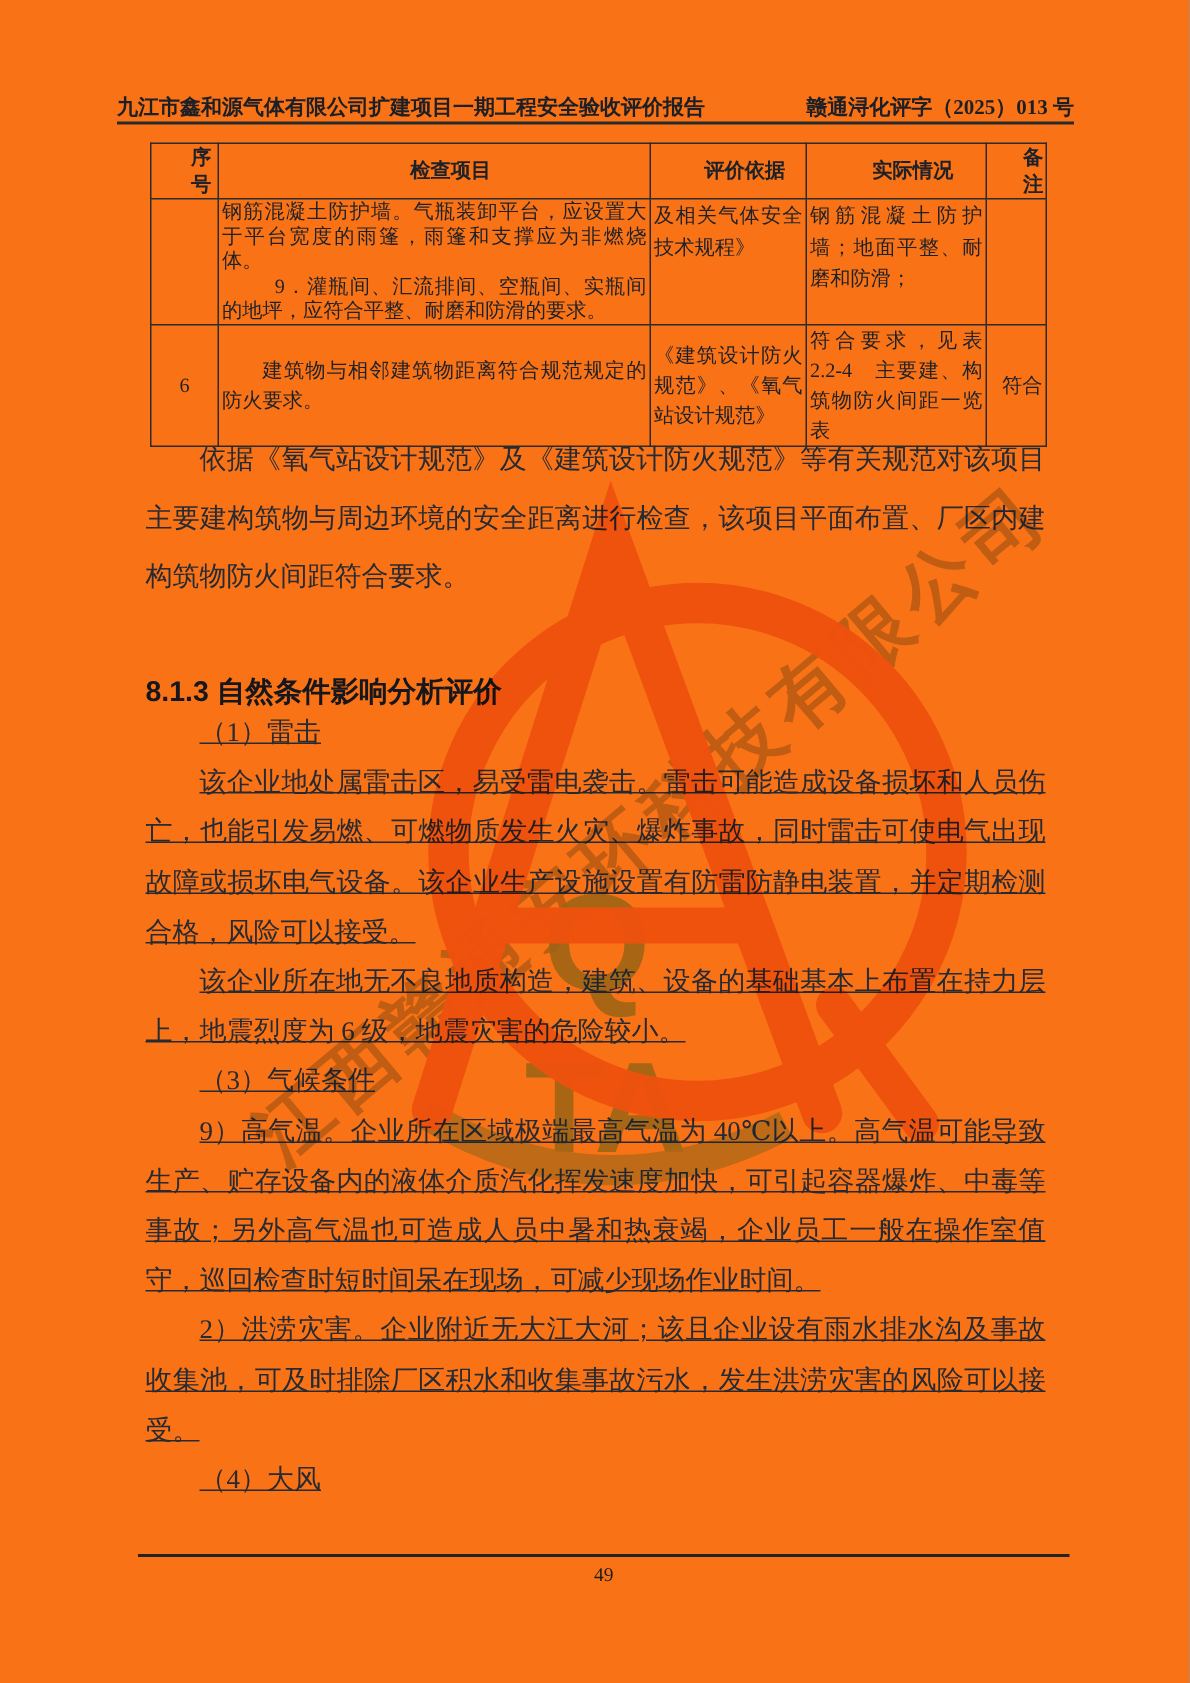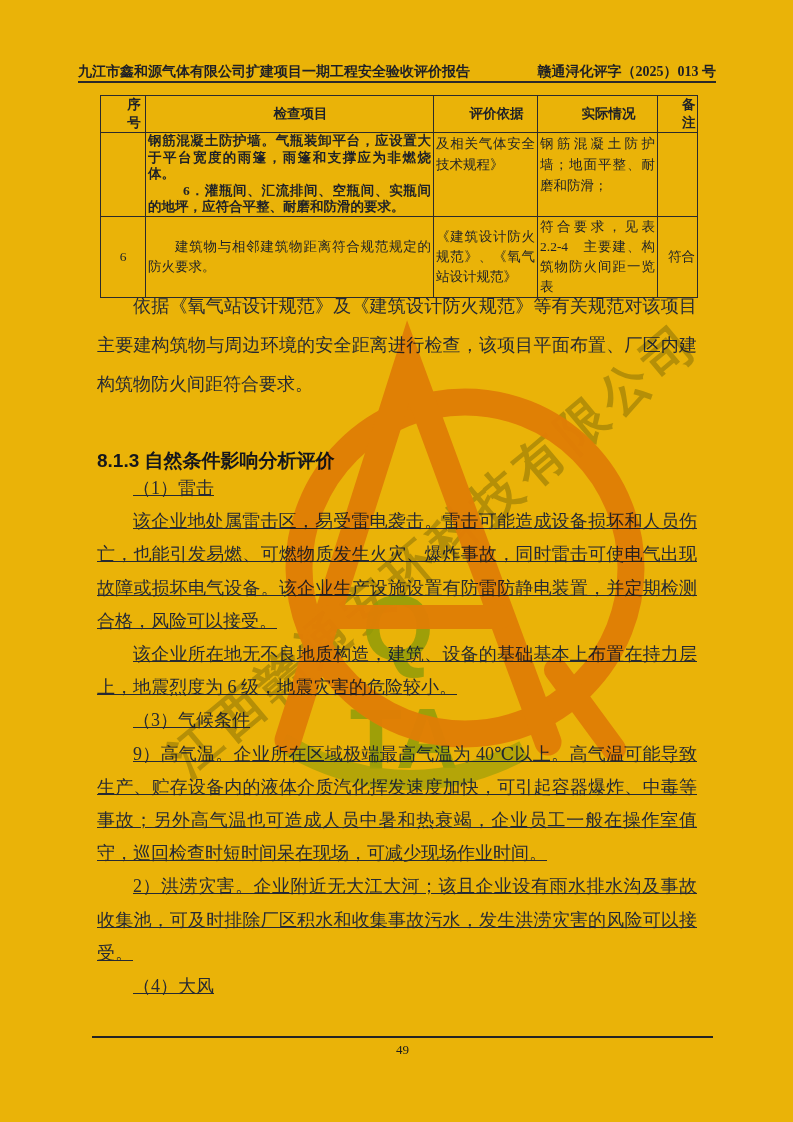--- a/index.html
+++ b/index.html
@@ -1,18 +1,18 @@
 <!DOCTYPE html>
 <html><head>
 <meta charset="utf-8">
 <style>
   html,body{margin:0;padding:0;background:#888;}
   .page{
     position:relative;width:793px;height:1122px;margin:0 auto;
-    background:#eab308;overflow:hidden;
+    background:#f97316;overflow:hidden;
     font-family:"Liberation Serif","DejaVu Serif",serif;
     color:#23262e;
   }
   
   .hdr{
     position:absolute;left:78px;top:55px;width:638px;height:26px;
     border-bottom:2px solid #2a2a2a;
     display:flex;justify-content:space-between;align-items:flex-end;
     font-size:14px;font-weight:700;color:#1d1f26;
   }
@@ -33,21 +33,21 @@
     border:1.5px solid #2b2b2b;padding:0 2px;overflow:hidden;
   }
   table.chk th{
     height:20px;font-weight:700;
     font-family:"Liberation Sans","DejaVu Sans",sans-serif;font-size:13.5px;padding-left:24px;
   }
   tr.r1 td{height:82px;vertical-align:top;}
   tr.r2 td{height:80px;vertical-align:middle;}
   td.seq{text-align:center;}
   .cell p{margin:0;}
-  .itm1 p{line-height:16.5px;text-align:justify;font-weight:bold;}
+  .itm1 p{line-height:16.5px;text-align:justify;}
   .itm1 p.part2{text-indent:2.6em;}
   .bas1{line-height:21px;text-align:justify;}
   .act1{line-height:21px;text-align:justify;}
   .itm2{line-height:20px;text-indent:2em;text-align:justify;}
   .bas2{line-height:20px;text-align:justify;}
   .act2{line-height:20px;text-align:justify;}
   .rmk{ text-align:right;}
   
   .para1{
     position:absolute;left:97px;top:287px;width:600px;
@@ -99,21 +99,21 @@
       <th>序号</th>
       <th>检查项目</th>
       <th>评价依据</th>
       <th>实际情况</th>
       <th>备注</th>
     </tr>
     <tr class="r1">
       <td class="seq"></td>
       <td class="cell itm1">
         <p>钢筋混凝土防护墙。气瓶装卸平台，应设置大于平台宽度的雨篷，雨篷和支撑应为非燃烧体。</p>
-        <p class="part2">6．灌瓶间、汇流排间、空瓶间、实瓶间的地坪，应符合平整、耐磨和防滑的要求。</p>
+        <p class="part2">9．灌瓶间、汇流排间、空瓶间、实瓶间的地坪，应符合平整、耐磨和防滑的要求。</p>
       </td>
       <td class="cell bas1">及相关气体安全技术规程》</td>
       <td class="cell act1">钢筋混凝土防护墙；地面平整、耐磨和防滑；</td>
       <td class="rmk"></td>
     </tr>
     <tr class="r2">
       <td class="seq">6</td>
       <td class="cell itm2">建筑物与相邻建筑物距离符合规范规定的防火要求。</td>
       <td class="cell bas2">《建筑设计防火规范》、《氧气站设计规范》</td>
       <td class="cell act2">符合要求，见表2.2-4　主要建、构筑物防火间距一览表</td>

